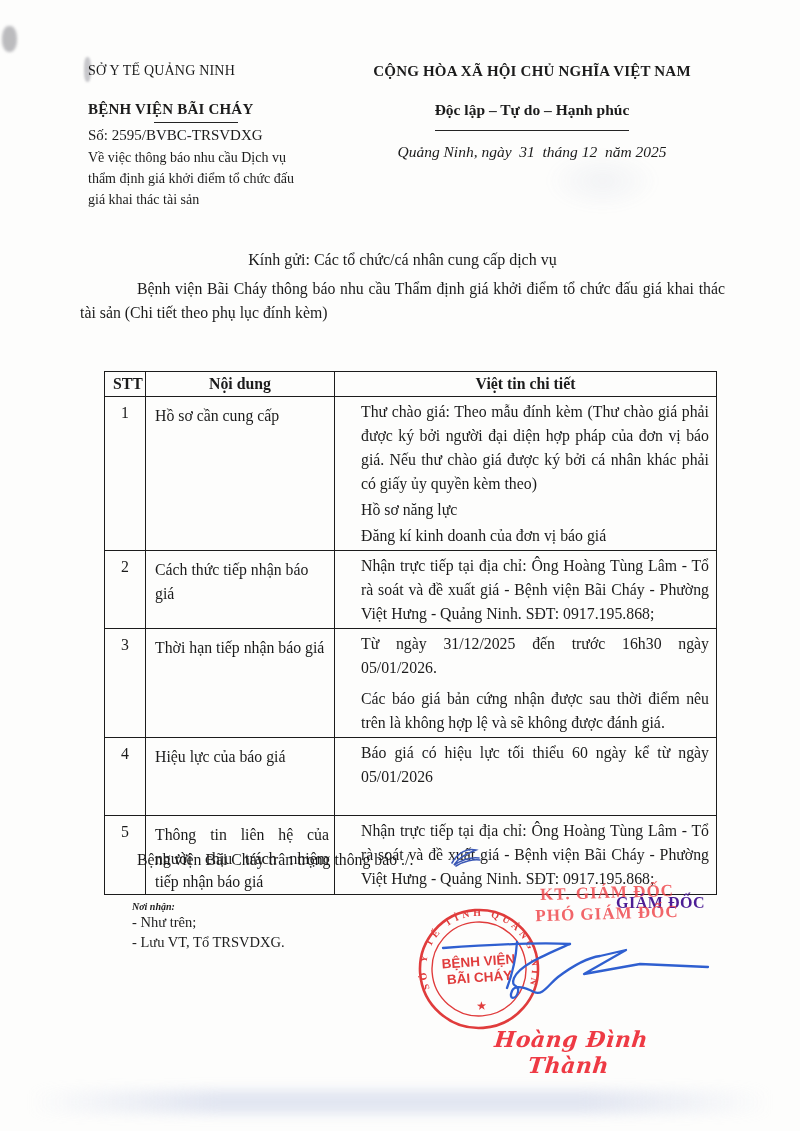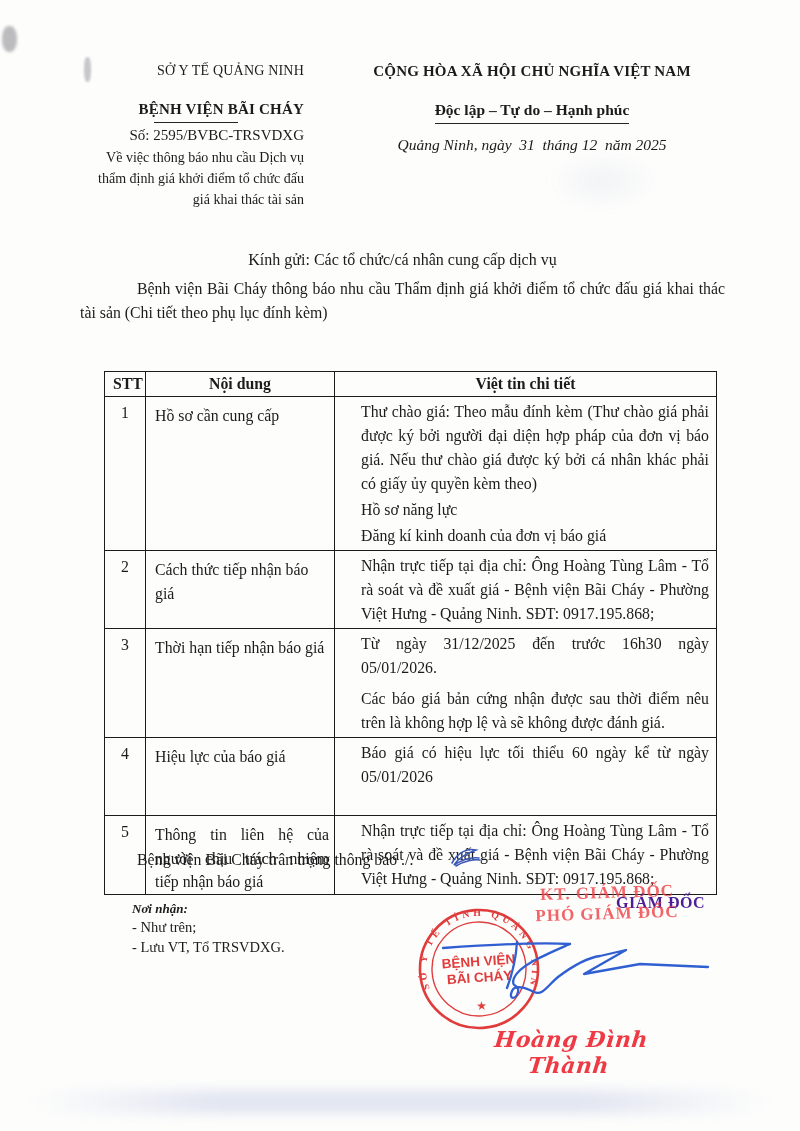--- a/index.html
+++ b/index.html
@@ -11,29 +11,29 @@
   }
   
   .artifact { position:absolute; pointer-events:none; }
   .art-corner { left:2px; top:26px; width:15px; height:26px; background:#87878d; opacity:.55; filter:blur(1.5px); border-radius:45%; }
   .art-dash { left:84px; top:57px; width:7px; height:25px; background:#93939b; opacity:.5; filter:blur(1px); border-radius:40%; }
   .art-ghost { left:545px; top:150px; width:115px; height:62px; opacity:.6; filter:blur(5px);
     background:radial-gradient(ellipse at center, rgba(150,160,190,.18), rgba(150,160,190,0) 70%); }
   .art-bottom { left:30px; top:1090px; width:740px; height:24px; opacity:.75; filter:blur(6px);
     background:linear-gradient(90deg, rgba(216,221,236,0), rgba(213,219,236,.9) 25%, rgba(213,219,236,.9) 75%, rgba(216,221,236,0)); }
   
-  .hdr-left { position:absolute; left:88px; top:62px; width:216px; text-align:right; line-height:1.35; }
+  .hdr-left { position:absolute; left:88px; top:62px; width:216px; text-align:left; line-height:1.35; }
   .hdr-left .dept { font-size:14px; letter-spacing:.2px; }
   .hdr-left .org { font-size:15px; font-weight:bold; margin-top:18px; letter-spacing:.2px; }
   .hdr-left .rule { width:84px; border-top:1.6px solid #242424; margin:3px auto 2px auto; }
   .hdr-left .docno { font-size:15px; }
   .hdr-left .subject { font-size:14px; line-height:21px; margin-top:2px; }
   .hdr-right { position:absolute; left:336px; top:63px; width:392px; text-align:center; }
   .hdr-right .national { font-weight:bold; font-size:15px; letter-spacing:.2px; }
-  .hdr-right .motto { display:inline-block; font-weight:bold; font-size:15.5px; margin-top:3px; padding-bottom:4px; border-bottom:1.6px solid #242424; }
+  .hdr-right .motto { display:inline-block; font-weight:bold; font-size:15.5px; margin-top:3px; padding-bottom:11px; border-bottom:1.6px solid #242424; }
   .hdr-right .dateline { font-style:italic; font-size:15.5px; margin-top:12px; white-space:pre-wrap; }
   
   .salutation { position:absolute; left:80px; top:251px; width:645px; text-align:center; font-size:16px; }
   .para { position:absolute; left:80px; width:645px; text-align:justify; text-indent:57px; font-size:15.8px; line-height:23.5px; }
   #para1 { top:277px; }
   #para2 { top:324px; }
   
   table.doc { position:absolute; left:104px; top:371px; width:612px; border-collapse:collapse; table-layout:fixed; font-size:15.8px; }
   table.doc th, table.doc td { border:1.6px solid #1c1c1c; vertical-align:top; }
   table.doc th { height:25px; font-weight:bold; text-align:center; padding:2px 8px; font-size:15.8px; vertical-align:middle; }
@@ -42,21 +42,21 @@
   td.nd.just { text-align:justify; }
   td.ct  { padding:3px 7px 0 10px; text-align:justify; line-height:1.52; }
   td.ct p { margin:0 0 2px 16px; }
   td.ct p.gap { margin-top:7px; }
   tr.r1 td { height:135px; } tr.r2 td { height:75px; } tr.r3 td { height:86px; }
   tr.r4 td { height:78px; } tr.r5 td { height:76px; }
   
   .closing { position:absolute; left:80px; top:851px; width:560px; text-indent:57px; font-size:15.8px; }
   .paraph { position:absolute; left:448px; top:845px; }
   .recipients { position:absolute; left:132px; top:901px; }
-  .recipients .label { font-weight:bold; font-style:italic; font-size:13px; }
+  .recipients .label { font-weight:bold; font-style:italic; font-size:10px; }
   .recipients .item { font-size:14.5px; line-height:20px; }
   
   .stamp-line { position:absolute; text-align:center; font-weight:bold; color:#ef4449; opacity:.82; letter-spacing:1px; transform:rotate(-1.8deg); }
   #stamp-line1 { left:482px; top:883px; width:250px; font-size:17px; }
   #stamp-line2 { left:477px; top:904px; width:260px; font-size:17px; }
   .printed-title { position:absolute; left:455px; top:894px; width:250px; text-align:right; font-weight:bold; font-size:16px; color:#4c1d95; letter-spacing:.5px; }
   .seal-svg { position:absolute; left:417px; top:907px; transform:rotate(-4deg); }
   .sig-svg { position:absolute; left:440px; top:915px; }
   .signer { position:absolute; left:470px; top:1026px; width:200px; text-align:center;
     font-family:"DejaVu Serif","Liberation Serif",serif; font-style:italic; font-weight:bold;

